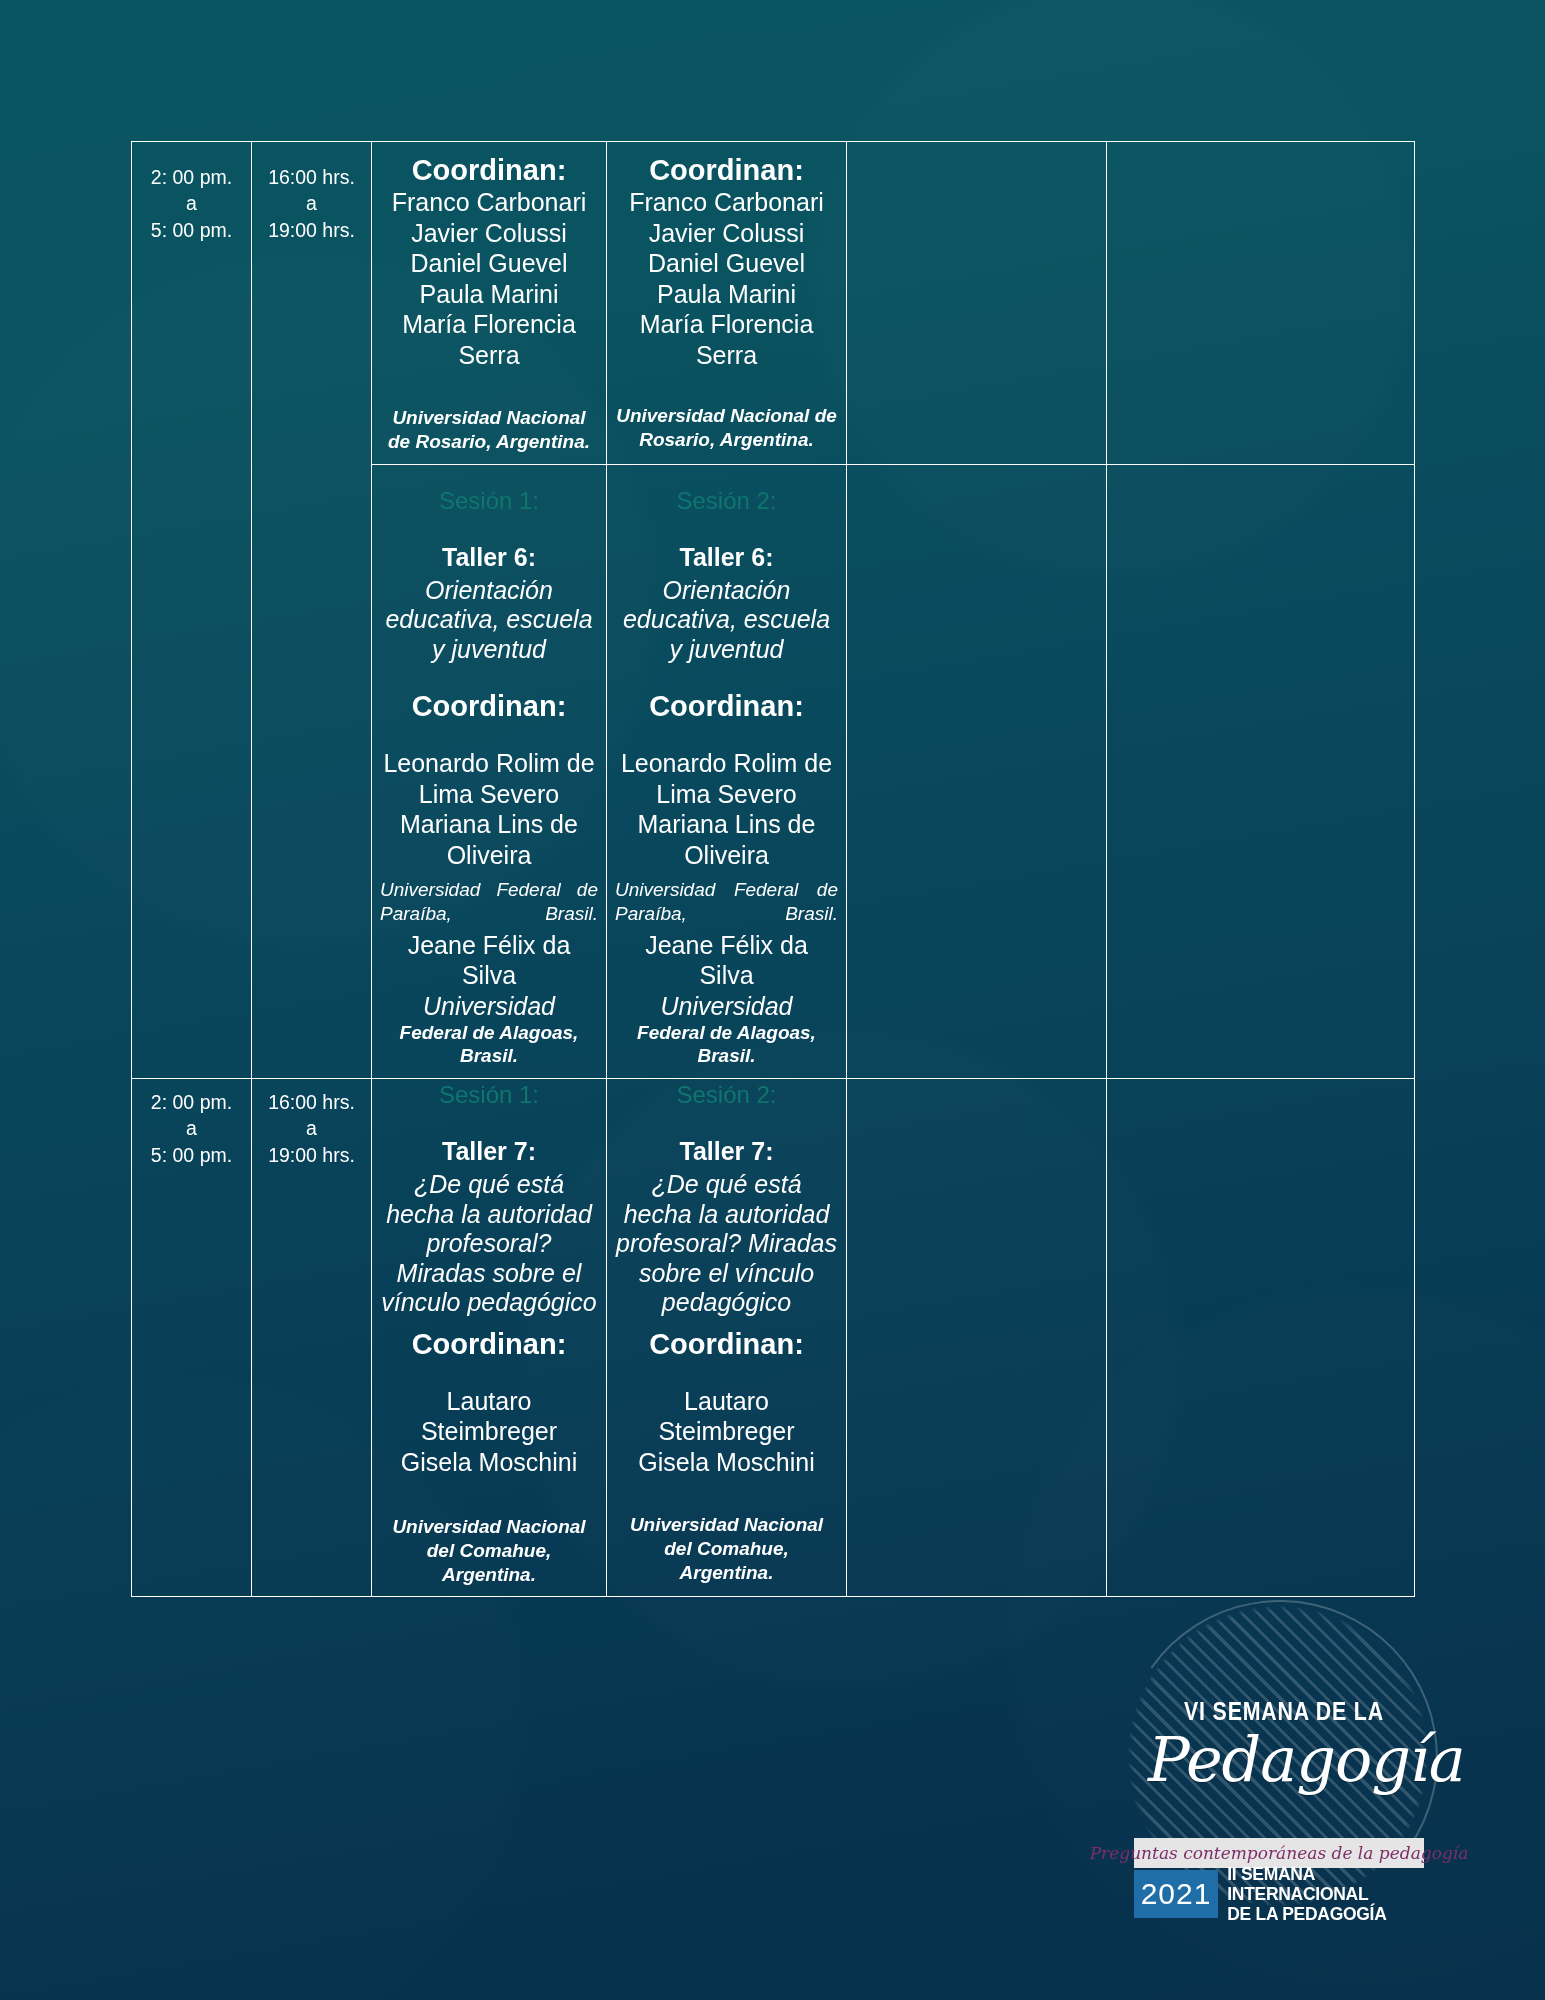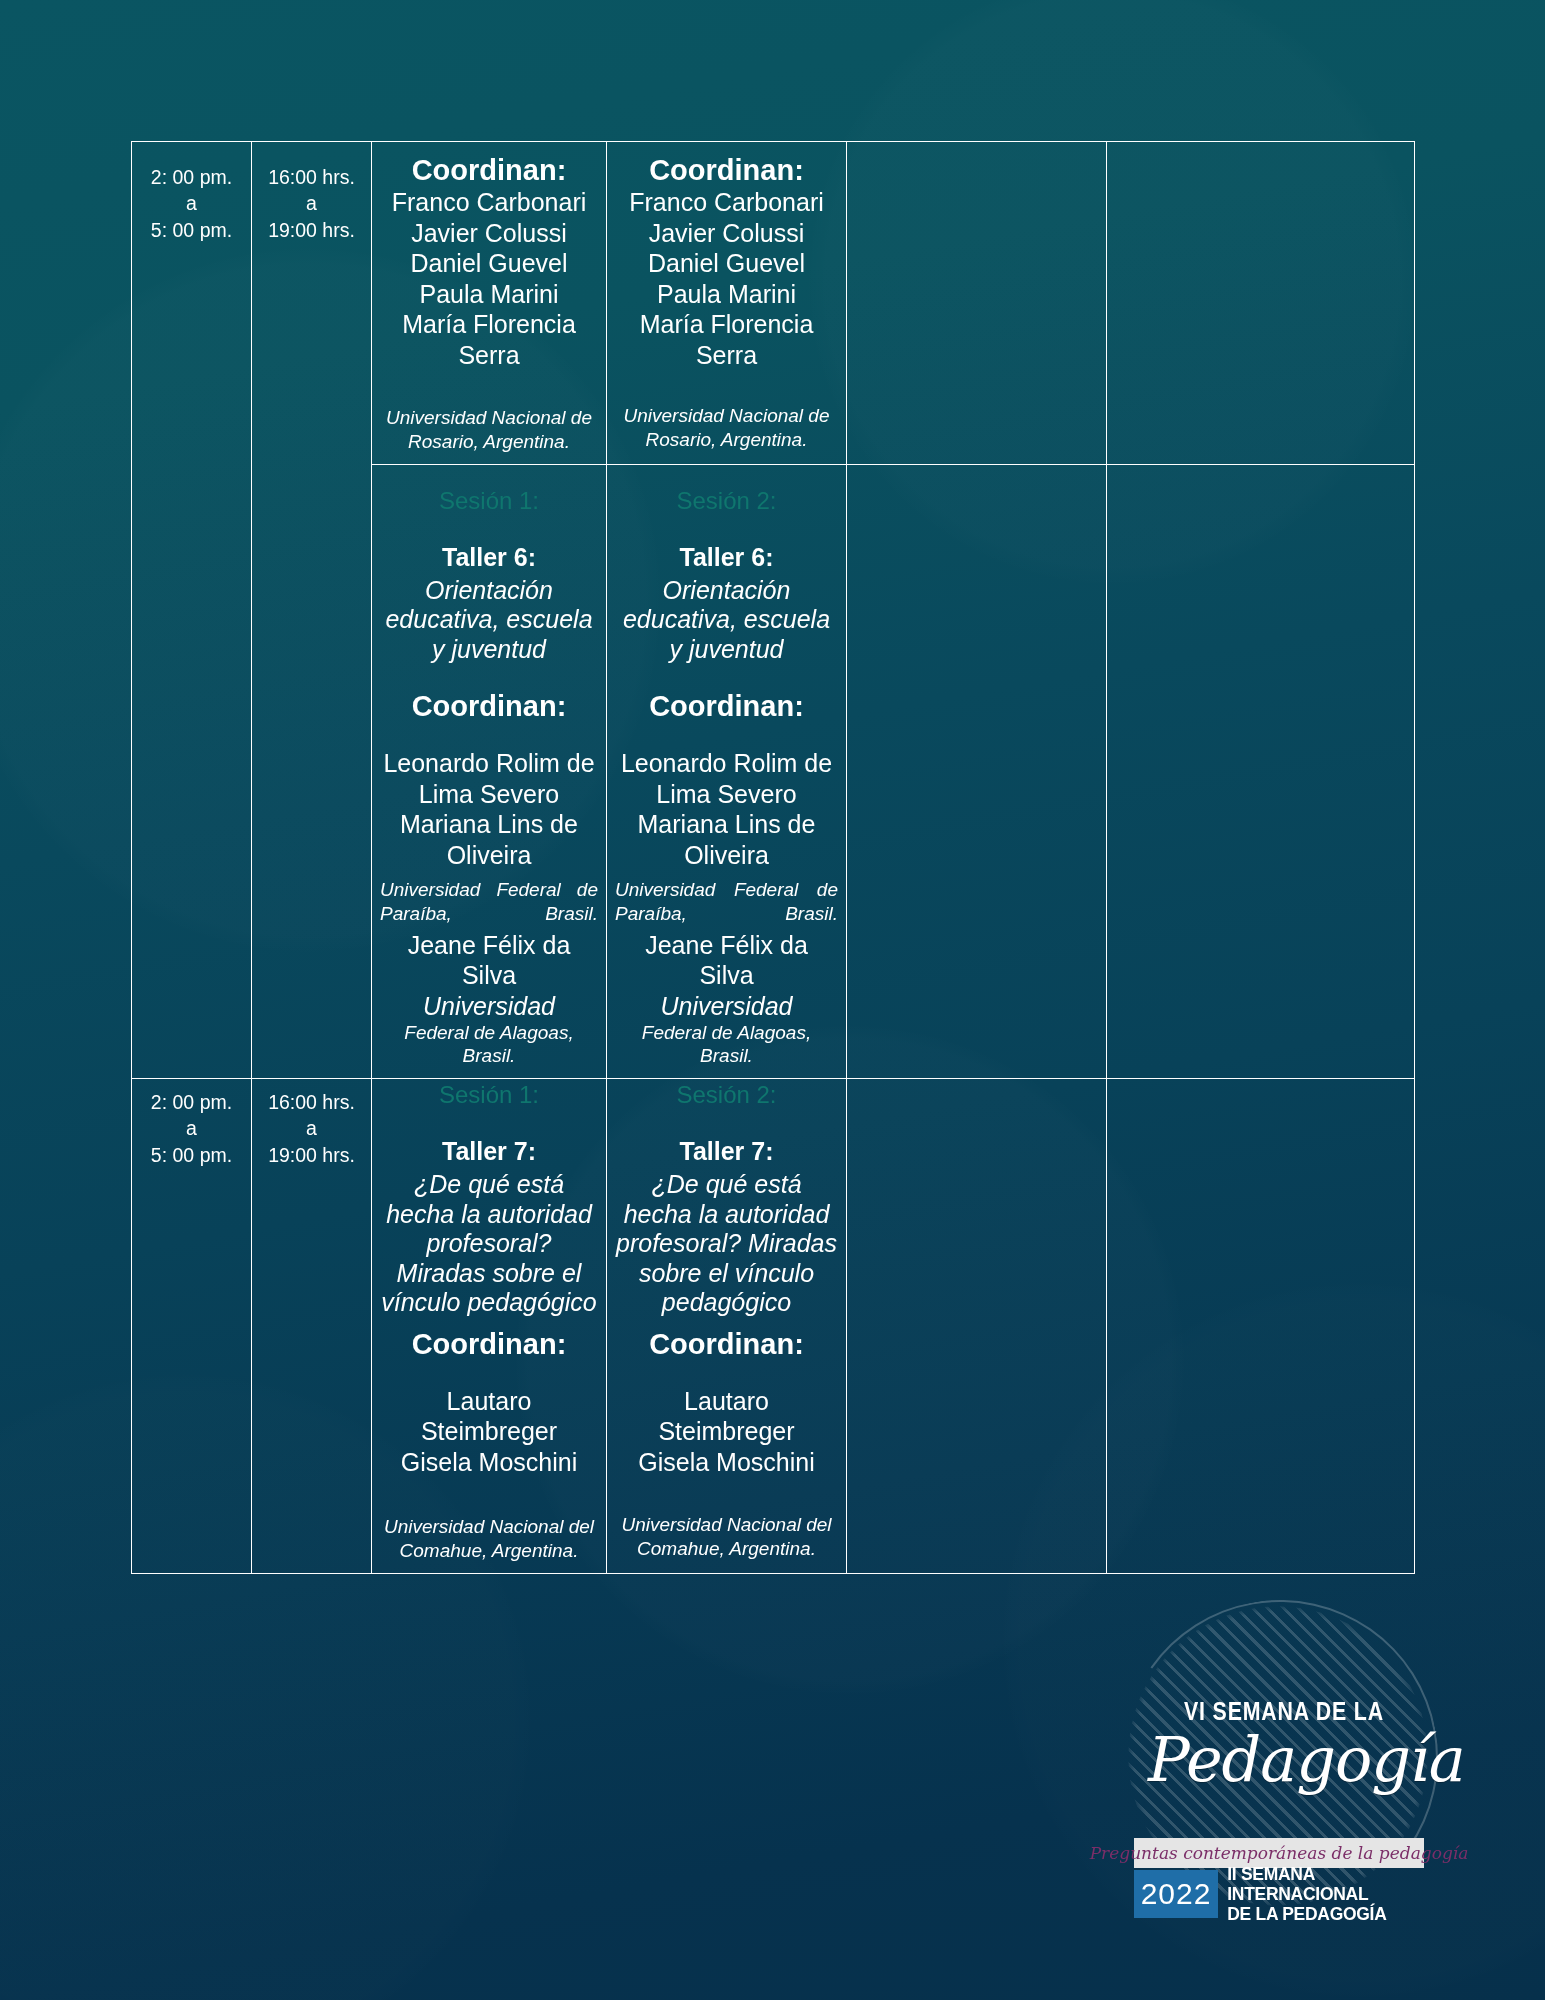--- a/index.html
+++ b/index.html
@@ -79,20 +79,21 @@
     line-height:1.22;
     text-align:center;
     margin-top:25px;
   }
   .names-tight{margin-top:4px;}
   .inst{
     font-style:italic;
     font-size:19px;
     line-height:1.25;
     text-align:center;
+    font-weight:bold;
   }
   .inst-just{
     font-style:italic;
     font-size:19px;
     line-height:1.25;
     text-align:justify;
     text-align-last:justify;
   }
   .inst-gap{margin-top:36px;}
   .inst-gap-sm{margin-top:6px;}
@@ -343,19 +344,19 @@
 
 <div class="logo">
   <div class="logo-disc"></div>
   <div class="logo-arc"></div>
   <div class="logo-vi">VI SEMANA DE LA</div>
   <div class="logo-ped">Pedagogía</div>
   <div class="logo-banner">
     <span>Preguntas contemporáneas de la pedagogía</span>
   </div>
   <div class="logo-bottom">
-    <div class="logo-year">2022</div>
+    <div class="logo-year">2021</div>
     <div class="logo-sem">
       <div>II SEMANA INTERNACIONAL</div>
       <div>DE LA PEDAGOGÍA</div>
     </div>
   </div>
 </div>
 
 </body></html>

